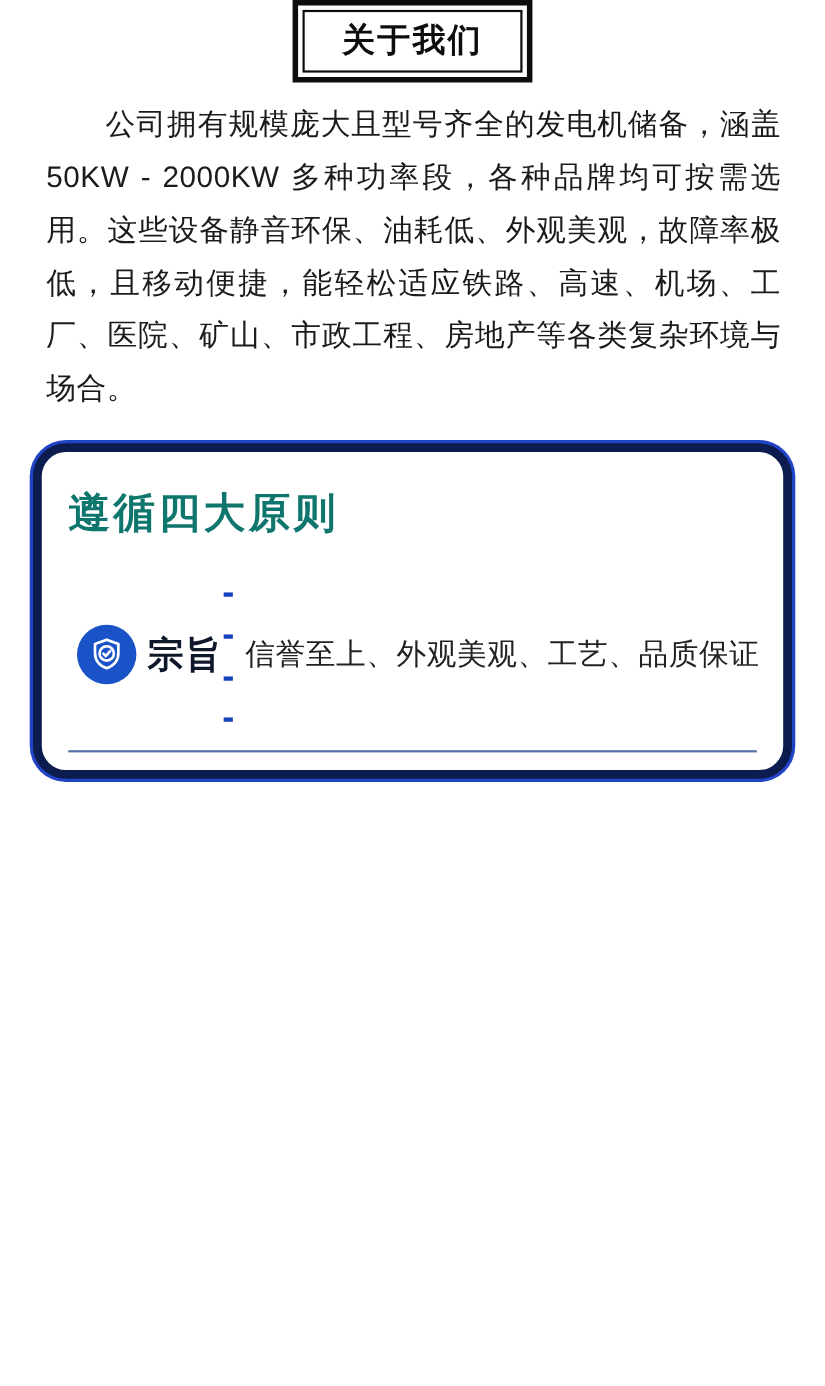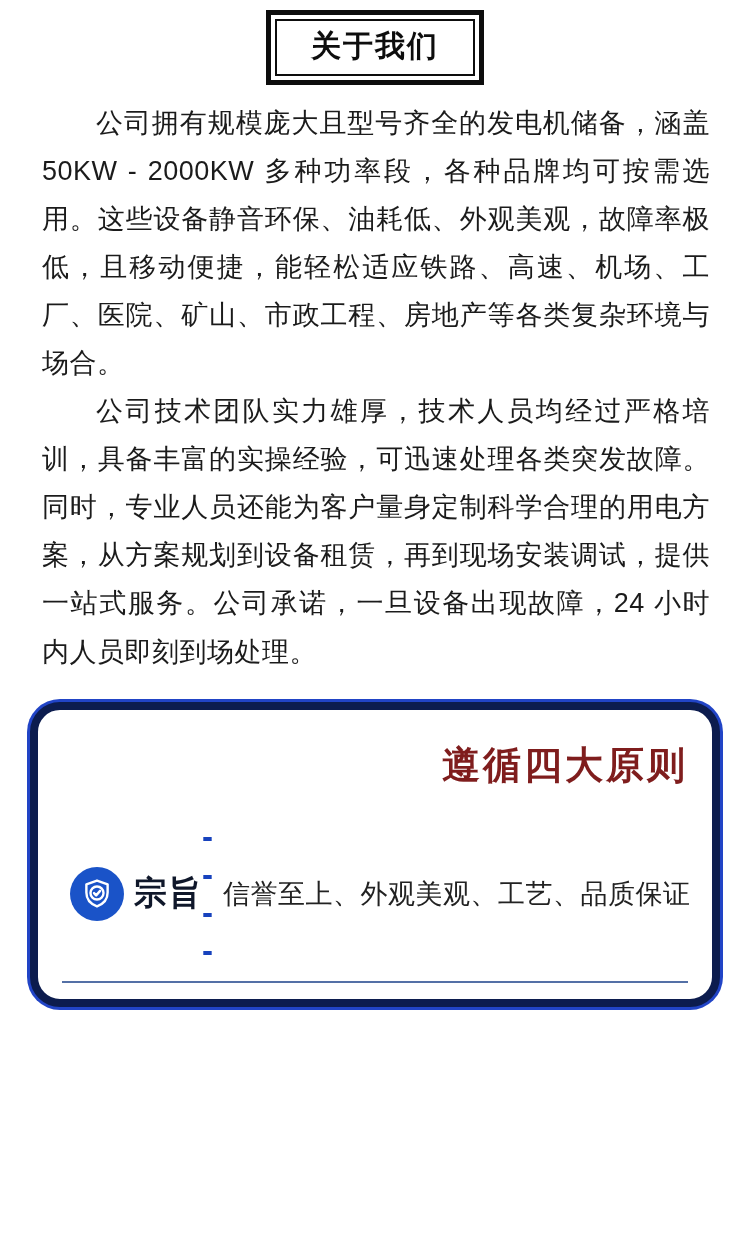--- a/index.html
+++ b/index.html
@@ -11,21 +11,20 @@
     height: 1260px;
     margin: 0 auto;
     background: #ffffff;
     overflow: hidden;
   }
 
   
   .title-box-wrap {
     display: flex;
     justify-content: center;
-    padding-top: 10px;
   }
   .title-box {
     border: 5px solid #0d0d0d;
     padding: 4px;
     background: #ffffff;
   }
   .title-box-inner {
     border: 2px solid #0d0d0d;
     padding: 5px 34px 7px 34px;
     font-size: 30px;
@@ -52,24 +51,24 @@
   
   .panel {
     margin: 26px 30px 0 30px;
     background: #ffffff;
     border: 8px solid #0c1c4e;
     border-radius: 30px;
     box-shadow: 0 0 0 3px #2144c6;
     padding: 24px 24px 16px 24px;
   }
   .panel-title {
-    text-align: right;
+    text-align: left;
     font-size: 38px;
     font-weight: 700;
-    color: #7f1d1d;
+    color: #0f766e;
     letter-spacing: 3px;
     margin: 6px 0 16px 0;
   }
   .principle-row {
     display: flex;
     align-items: center;
     padding: 11px 4px 11px 8px;
     border-bottom: 2px solid #5470a6;
   }
   .p-icon {
@@ -112,21 +111,20 @@
 <div class="page">
 
   <div class="title-box-wrap">
     <div class="title-box">
       <div class="title-box-inner">关于我们</div>
     </div>
   </div>
 
   <div class="about">
     <p class="para">公司拥有规模庞大且型号齐全的发电机储备，涵盖50KW - 2000KW 多种功率段，各种品牌均可按需选用。这些设备静音环保、油耗低、外观美观，故障率极低，且移动便捷，能轻松适应铁路、高速、机场、工厂、医院、矿山、市政工程、房地产等各类复杂环境与场合。</p>
-    <p class="para">公司技术团队实力雄厚，技术人员均经过严格培训，具备丰富的实操经验，可迅速处理各类突发故障。同时，专业人员还能为客户量身定制科学合理的用电方案，从方案规划到设备租赁，再到现场安装调试，提供一站式服务。公司承诺，一旦设备出现故障，24 小时内人员即刻到场处理。</p>
   </div>
 
   <div class="panel">
     <div class="panel-title">遵循四大原则</div>
 
     <div class="principle-row">
       <div class="p-icon">
         <svg width="34" height="34" viewBox="0 0 24 24" fill="none" stroke="#ffffff" stroke-width="1.7" stroke-linecap="round" stroke-linejoin="round">
           <path d="M12 2.5 L19.5 5.2 V11 C19.5 15.8 16.3 19.2 12 20.8 C7.7 19.2 4.5 15.8 4.5 11 V5.2 Z"></path>
           <circle cx="12" cy="11.3" r="4.6"></circle>

